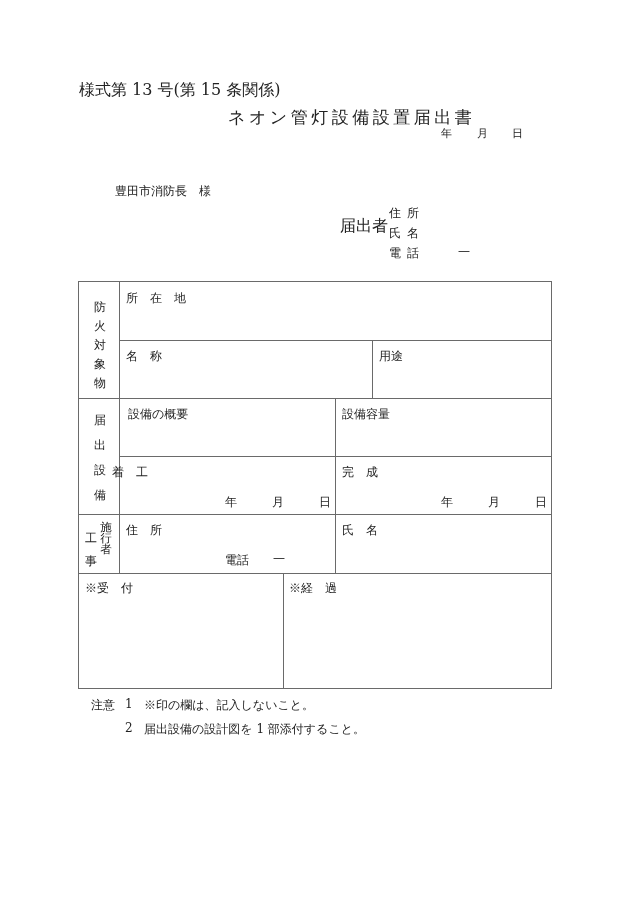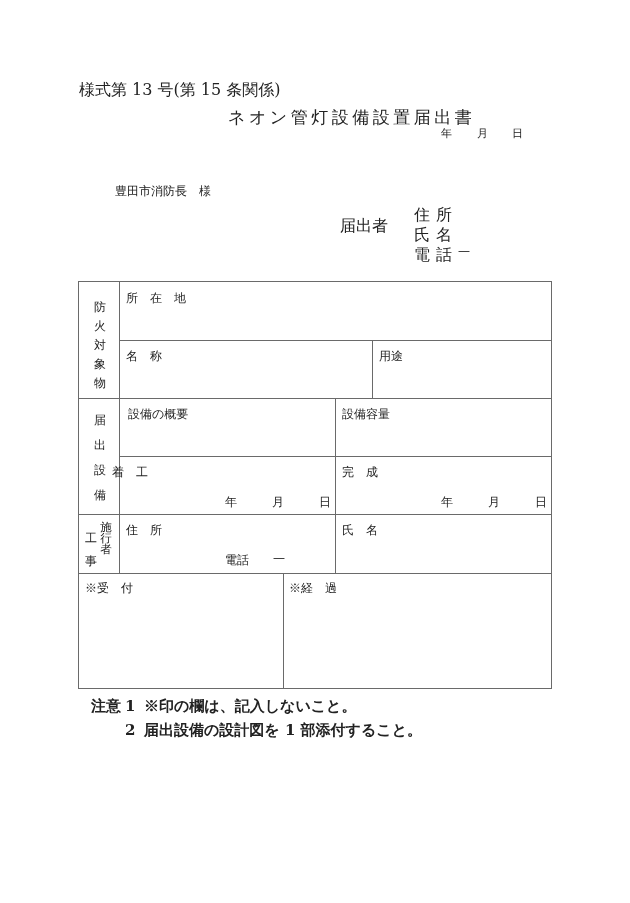--- a/index.html
+++ b/index.html
@@ -4,29 +4,29 @@
 <style>
   html, body { margin: 0; padding: 0; background: #ffffff; }
   body { width: 630px; height: 903px; position: relative; overflow: hidden;
          font-family: "DejaVu Serif", "Liberation Serif", serif; color: #222; font-size: 12px; }
   .abs { position: absolute; white-space: nowrap; }
   .form-no { left: 79px; top: 80px; font-size: 16px; }
   .title { left: 228px; top: 106px; font-size: 17px; letter-spacing: 3.5px; }
   .date-top { top: 126px; font-size: 11px; }
   .addressee { left: 115px; top: 163px; font-size: 12px; margin-top: 20px; }
   .notifier-label { left: 340px; top: 216px; font-size: 16px; }
-  .nf { font-size: 16px; letter-spacing: 6px; margin-left: 25px; }
+  .nf { font-size: 12px; letter-spacing: 6px; }
   .table { position: absolute; left: 78px; top: 281px; width: 474px; height: 408px;
            border: 1px solid #6a6a6a; box-sizing: border-box; }
   .hl { position: absolute; height: 0; border-top: 1px solid #6a6a6a; }
   .vl { position: absolute; width: 0; border-left: 1px solid #6a6a6a; }
   .cell-label { position: absolute; font-size: 12px; white-space: nowrap; text-align: right; }
   .vert { position: absolute; font-size: 12px; width: 14px; text-align: center; line-height: 19px; }
   .vert.wide { line-height: 25px; }
-  .notes { font-size: 15px; font-weight: bold; }
+  .notes { font-size: 12px; }
 </style>
 </head>
 <body>
 
 <div class="abs form-no">様式第 13 号(第 15 条関係)</div>
 <div class="abs title">ネオン管灯設備設置届出書</div>
 <div class="abs date-top" style="left:441px">年</div>
 <div class="abs date-top" style="left:477px">月</div>
 <div class="abs date-top" style="left:512px">日</div>
 <div class="abs addressee">豊田市消防長　様</div>

